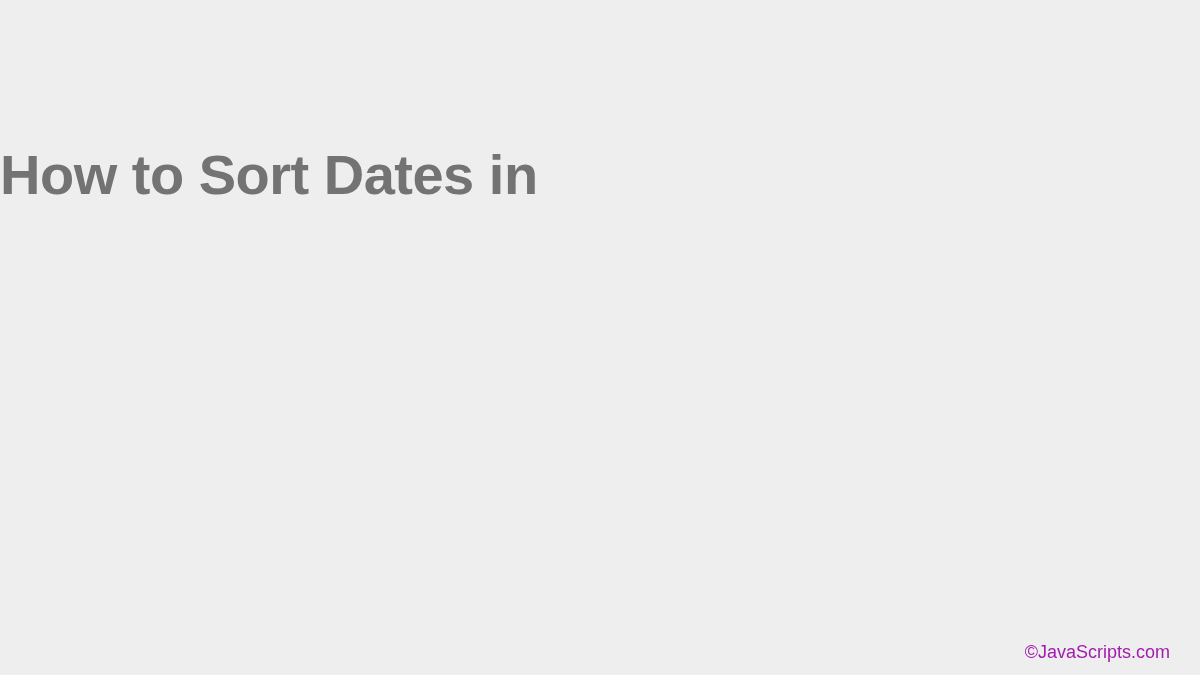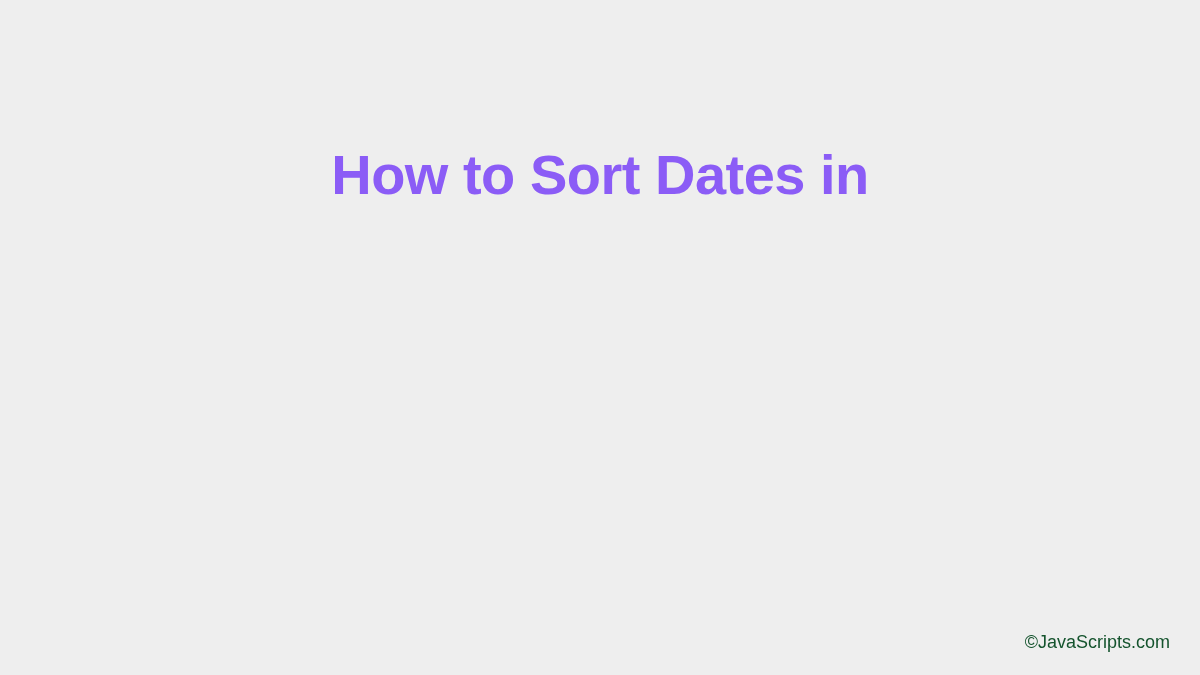--- a/index.html
+++ b/index.html
@@ -13,34 +13,33 @@
       background-color: #eeeeee;
       font-family: -apple-system, BlinkMacSystemFont, "Segoe UI", Helvetica, Arial, sans-serif;
       position: relative;
       overflow: hidden;
     }
     .title {
       position: absolute;
       top: 140px;
       left: 0;
       right: 0;
-      text-align: center;
       font-size: 56px;
       font-weight: 800;
-      color: #8b5cf6;
+      color: #737373;
       line-height: 1.25;
       letter-spacing: -0.5px;
     }
     .attribution {
       position: absolute;
-      bottom: 22px;
+      bottom: 12px;
       right: 30px;
       font-size: 18px;
       font-weight: 500;
-      color: #14532d;
+      color: #a21caf;
     }
   </style>
 </head>
 <body>
 
 <h1 class="title">
   <span>How to Sort Dates in</span><br>
 </h1>
 
 <div class="attribution">©JavaScripts.com</div>

